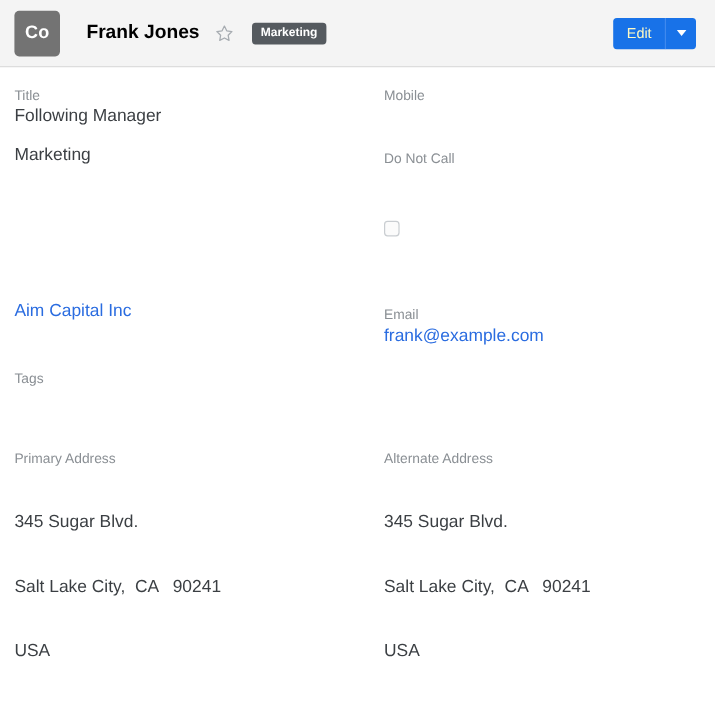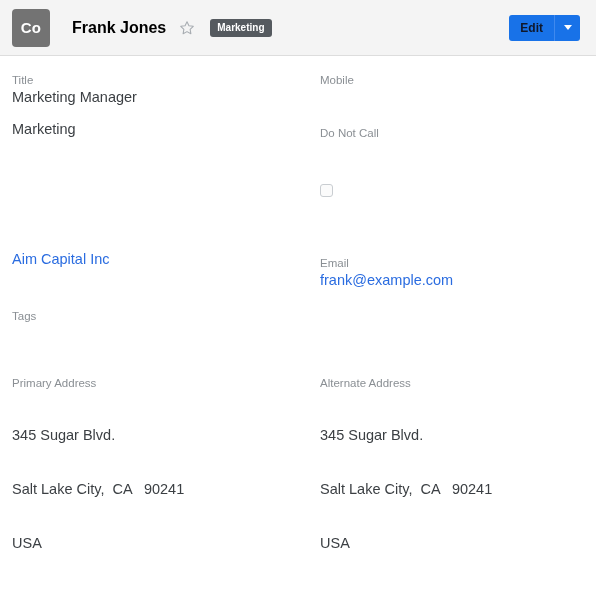--- a/index.html
+++ b/index.html
@@ -70,23 +70,23 @@
   .edit-group {
     display: flex;
     align-items: stretch;
     background: #1872e8;
     border-radius: 3px;
     overflow: hidden;
     height: 26px;
     margin-right: 8px;
   }
   .edit-btn {
-    color: #0f172a;
+    color: #fef9c3;
     font-size: 12px;
-    font-weight: bold;
+    font-weight: normal;
     padding: 0 11px;
     display: flex;
     align-items: center;
     border: none;
     background: transparent;
     font-family: "Liberation Sans", sans-serif;
     cursor: pointer;
   }
   .edit-caret {
     width: 25px;
@@ -177,21 +177,21 @@
       <span class="caret-glyph"></span>
     </div>
   </div>
 </div>
 
 <div class="fields">
 
   <div class="field-row">
     <div class="field-col">
       <div class="field-label">Title</div>
-      <div class="field-value">Marketing Manager</div>
+      <div class="field-value">Following Manager</div>
     </div>
     <div class="field-col">
       <div class="field-label">Mobile</div>
       <div class="field-value empty"></div>
     </div>
   </div>
 
   <div class="field-spacer"></div>
 
   <div class="field-row">

